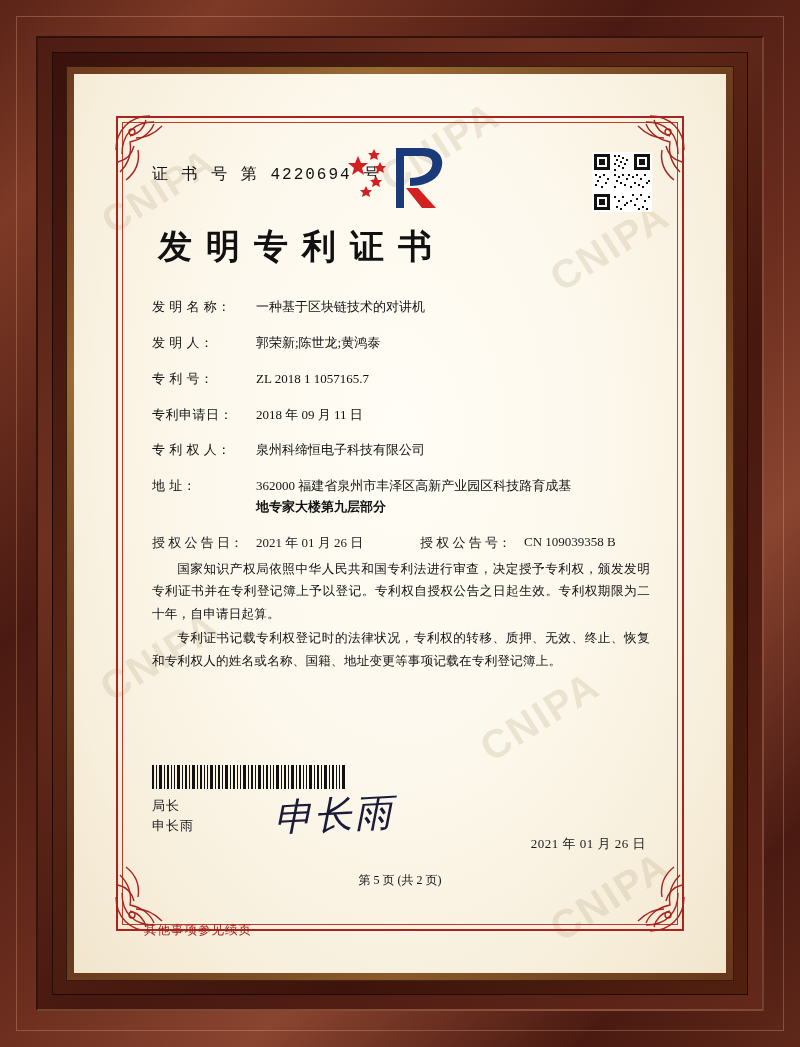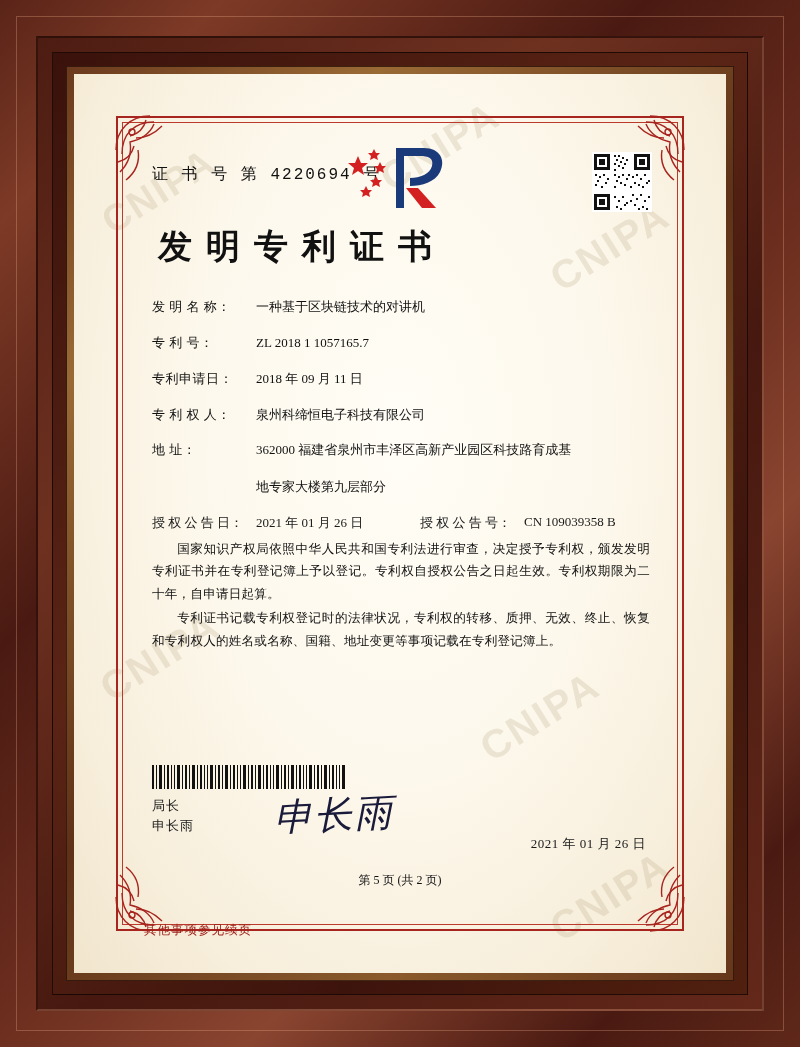--- a/index.html
+++ b/index.html
@@ -161,21 +161,21 @@
   .fl {
     width: 104px;
     flex: 0 0 104px;
     color: #111;
     letter-spacing: 0.5px;
   }
   .fv {
     flex: 1;
     color: #111;
   }
-  .fv .addr2 { display:block; margin-top: 18px; }
+  .fv .addr2 { display:block; margin-top: 2px; font-weight: bold; }
 
   .row-two {
     display: flex;
     margin-bottom: 6px;
     font-size: 13px;
   }
   .row-two .half { display: flex; }
   .row-two .half:first-child { width: 268px; flex: 0 0 268px; }
   .row-two .fl2 { width: 104px; flex: 0 0 104px; }
   .row-two .fl3 { width: 104px; flex: 0 0 104px; }
@@ -417,20 +417,24 @@
 
       <div class="doc-title">发明专利证书</div>
 
       <div class="fields">
 
         <div class="field-row">
           <div class="fl">发 明 名 称：</div>
           <div class="fv">一种基于区块链技术的对讲机</div>
         </div>
 
+        <div class="field-row">
+          <div class="fl">发 明 人：</div>
+          <div class="fv">郭荣新;陈世龙;黄鸿泰</div>
+        </div>
 
         <div class="field-row">
           <div class="fl">专 利 号：</div>
           <div class="fv">ZL 2018 1 1057165.7</div>
         </div>
 
         <div class="field-row">
           <div class="fl">专利申请日：</div>
           <div class="fv">2018 年 09 月 11 日</div>
         </div>

